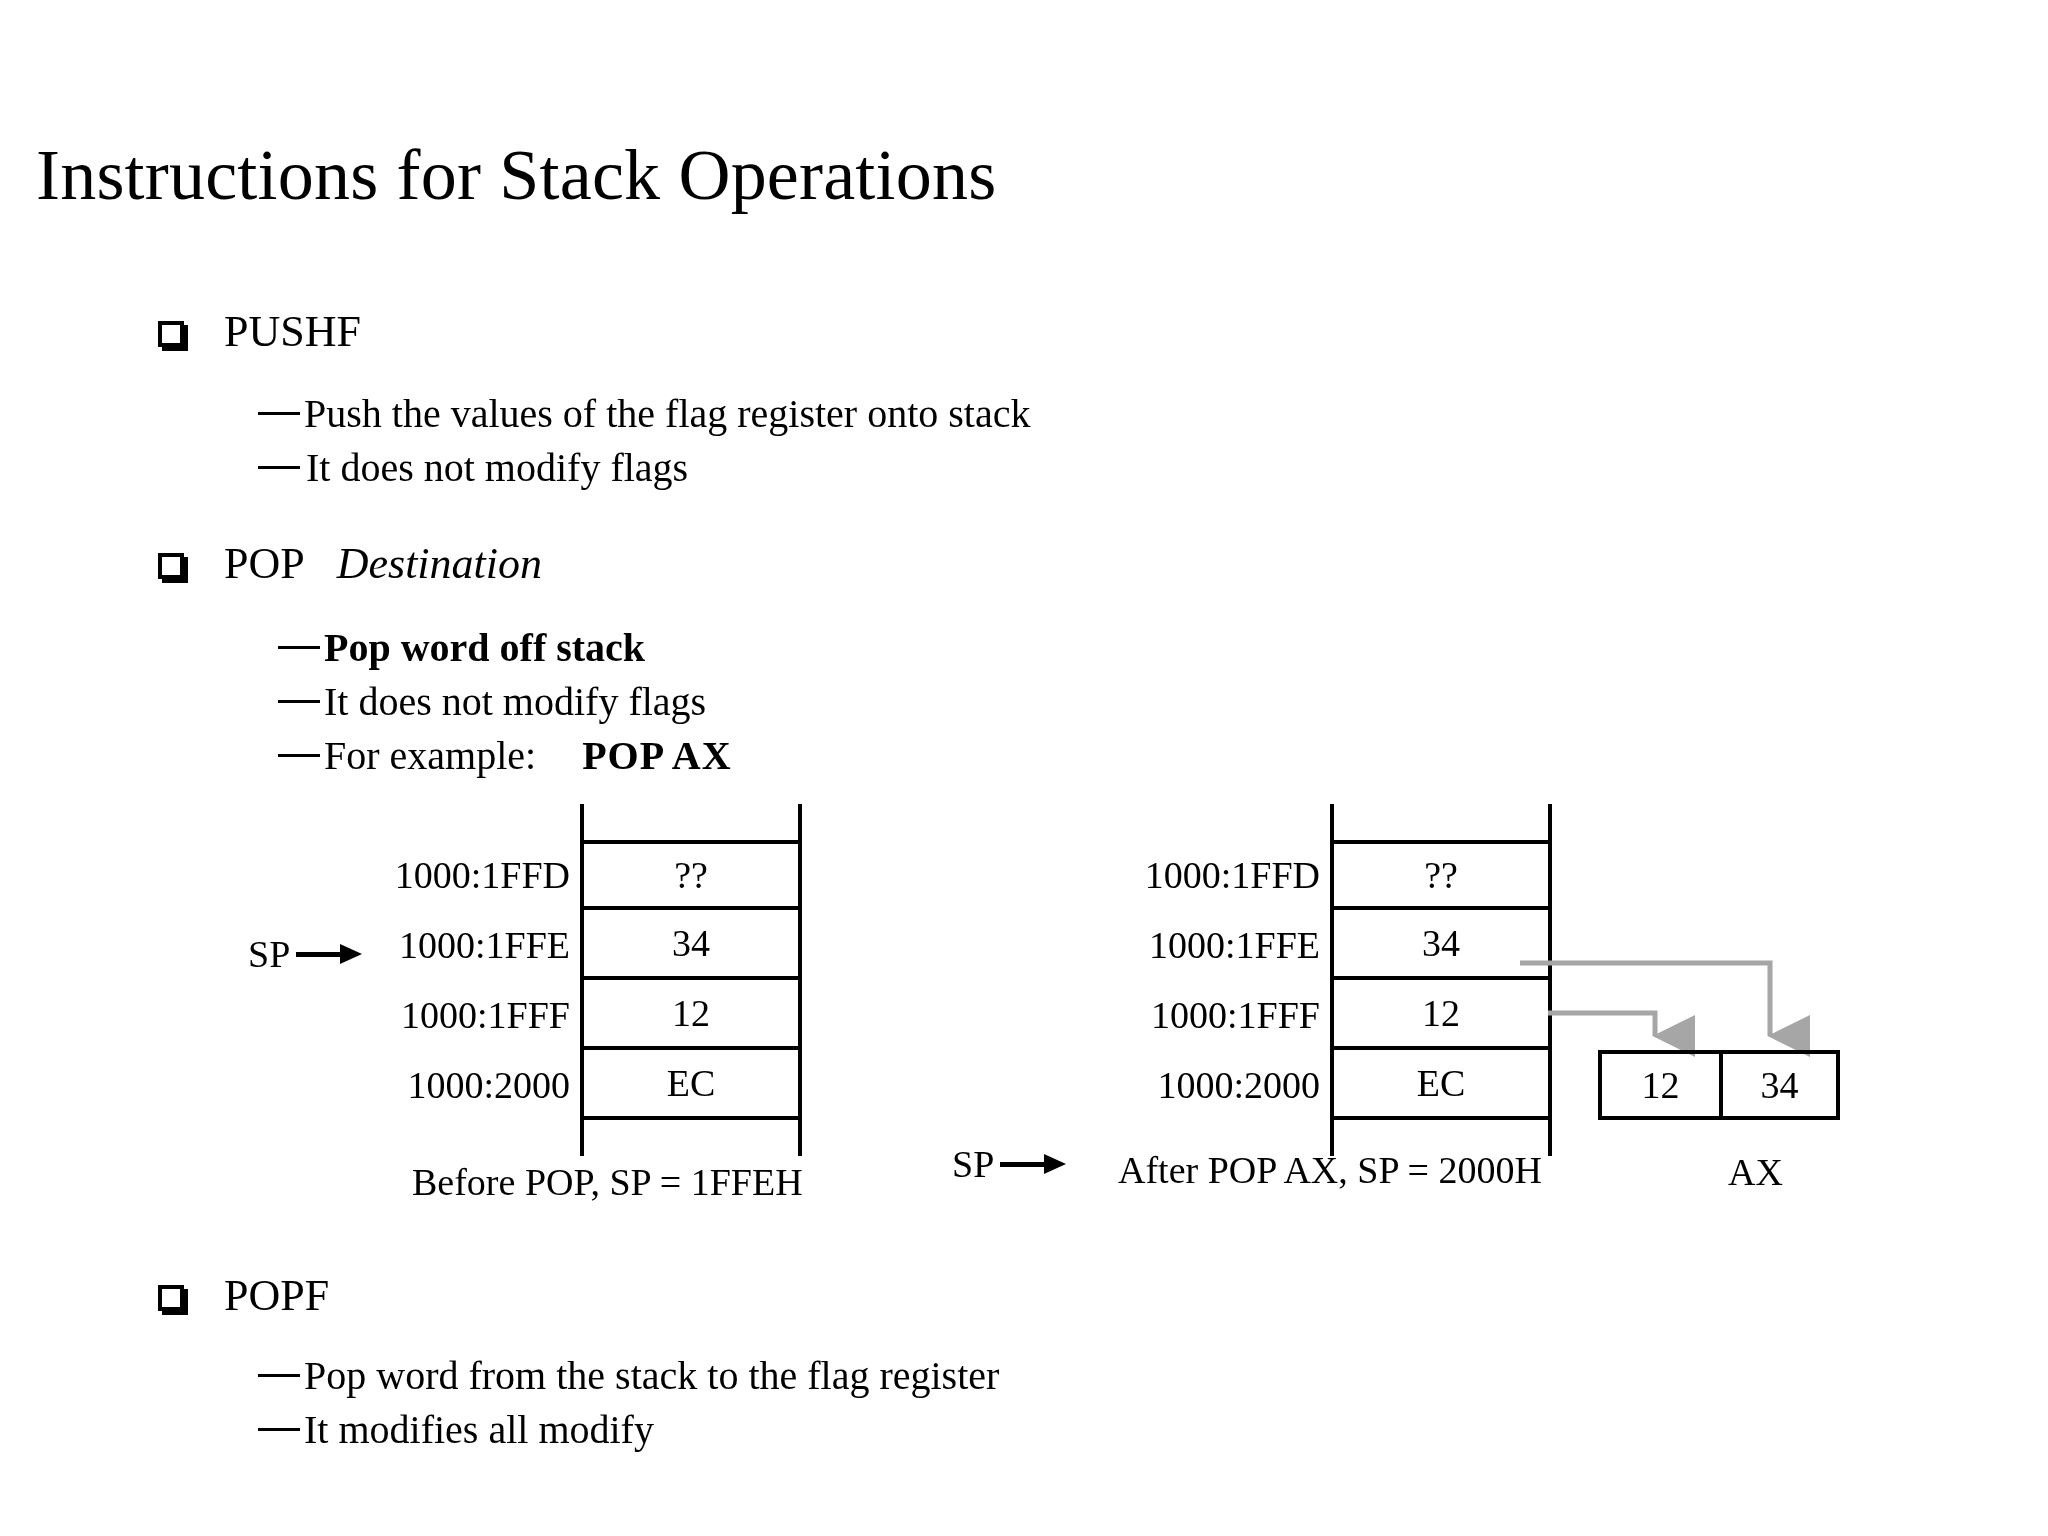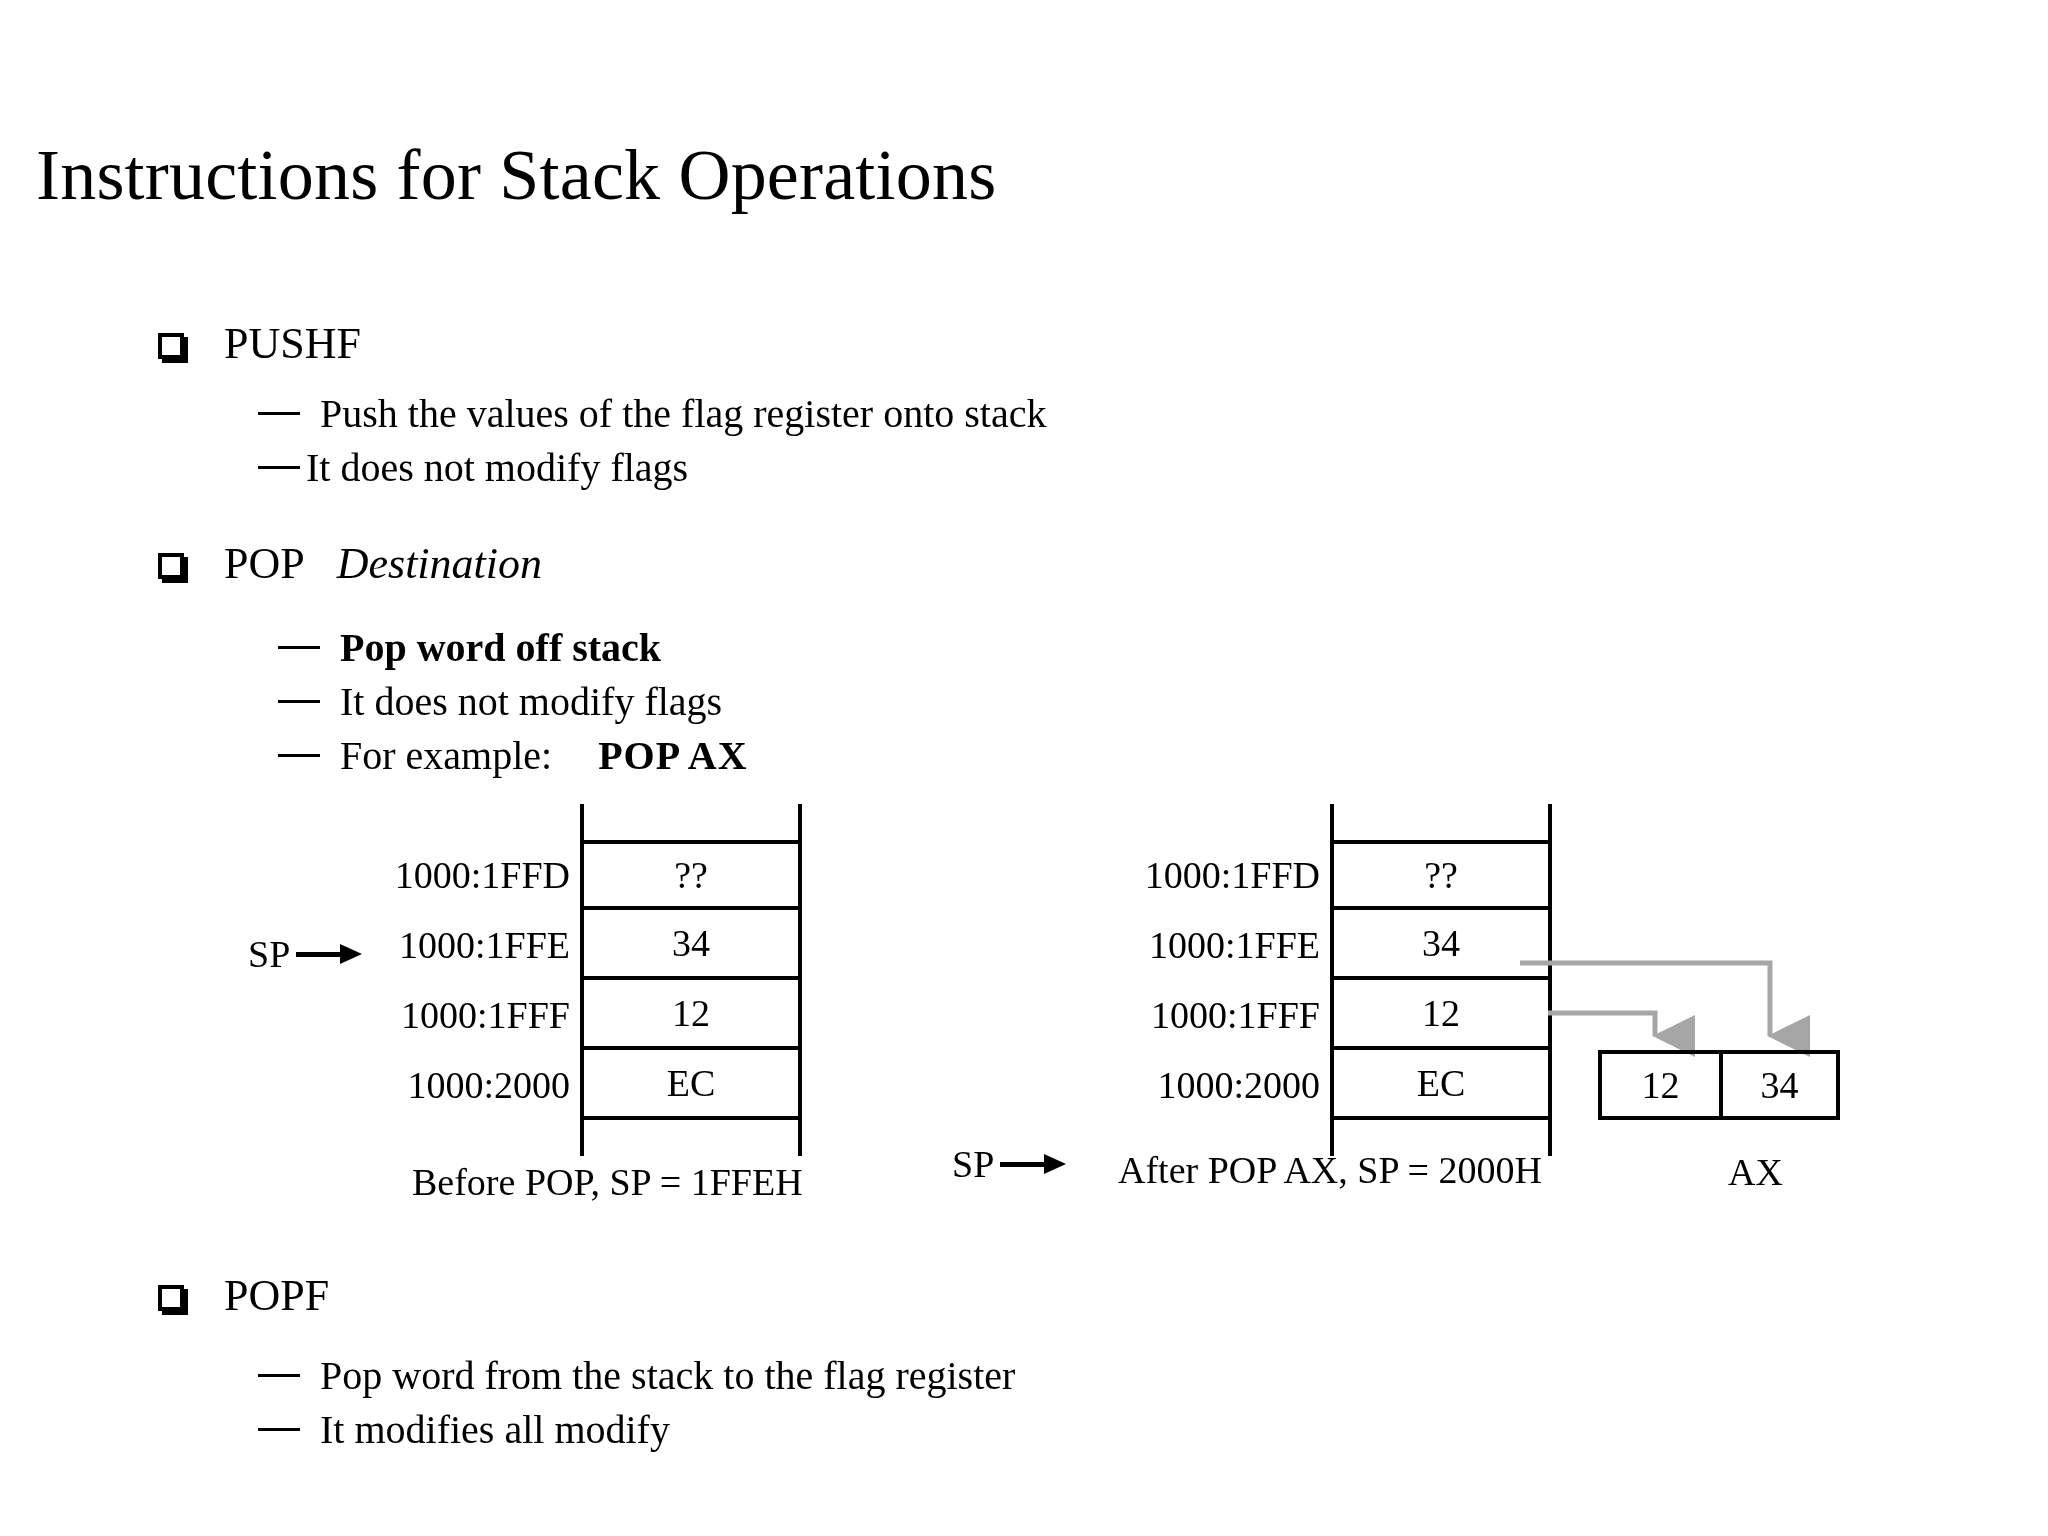--- a/index.html
+++ b/index.html
@@ -66,21 +66,21 @@
   }
   .dash::before {
     content: "";
     display: block;
     width: 42px;
     height: 3px;
     background: #000;
     position: relative;
     top: -12px;
   }
-  .gap-wide { margin-left: 16px; }
+  .gap-wide { }
   .gap-narrow { margin-left: 2px; }
   .bold-code { font-weight: bold; margin-left: 46px; letter-spacing: 1px; }
 
   
   .mem-block { position: absolute; }
   .mem-row {
     display: flex;
     align-items: center;
     height: 70px;
   }
@@ -185,21 +185,21 @@
     left: 0; top: 0;
     width: 2048px; height: 1536px;
     pointer-events: none;
   }
 </style>
 </head>
 <body>
 
 <div class="slide-title">Instructions for Stack Operations</div>
 
-<div class="bullet-l1" style="top:318px; left:158px;">
+<div class="bullet-l1" style="top:306px; left:158px;">
   <span class="sq-bullet"></span>
   <span class="l1-text">PUSHF</span>
 </div>
 
 <div class="bullet-l2" style="top:390px; left:258px;">
   <span class="dash"></span>
   <span class="gap-wide">Push the values of the flag register onto stack</span>
 </div>
 <div class="bullet-l2" style="top:444px; left:258px;">
   <span class="dash"></span>

